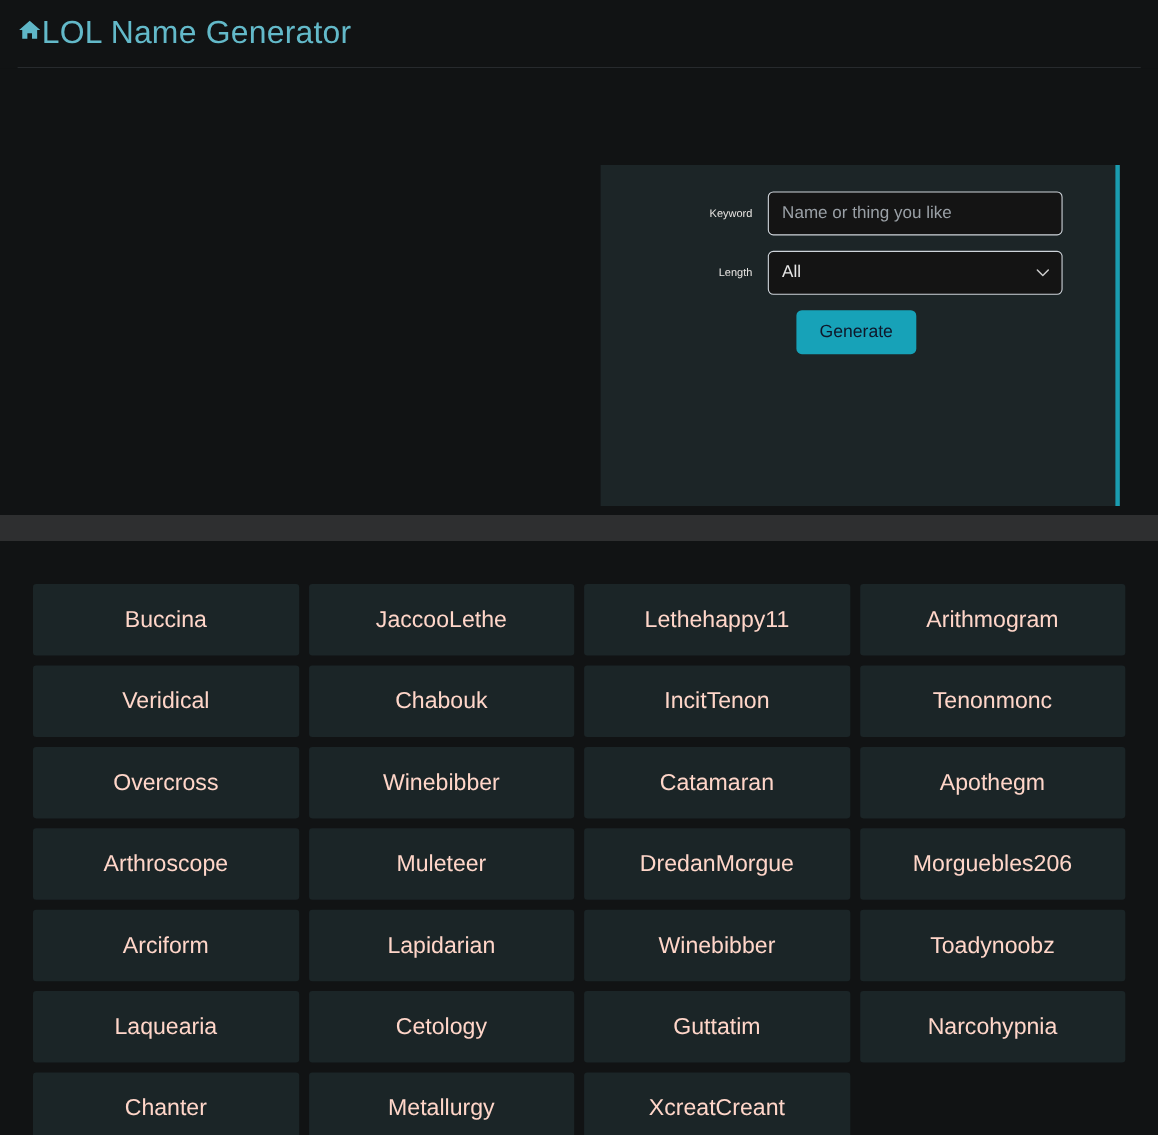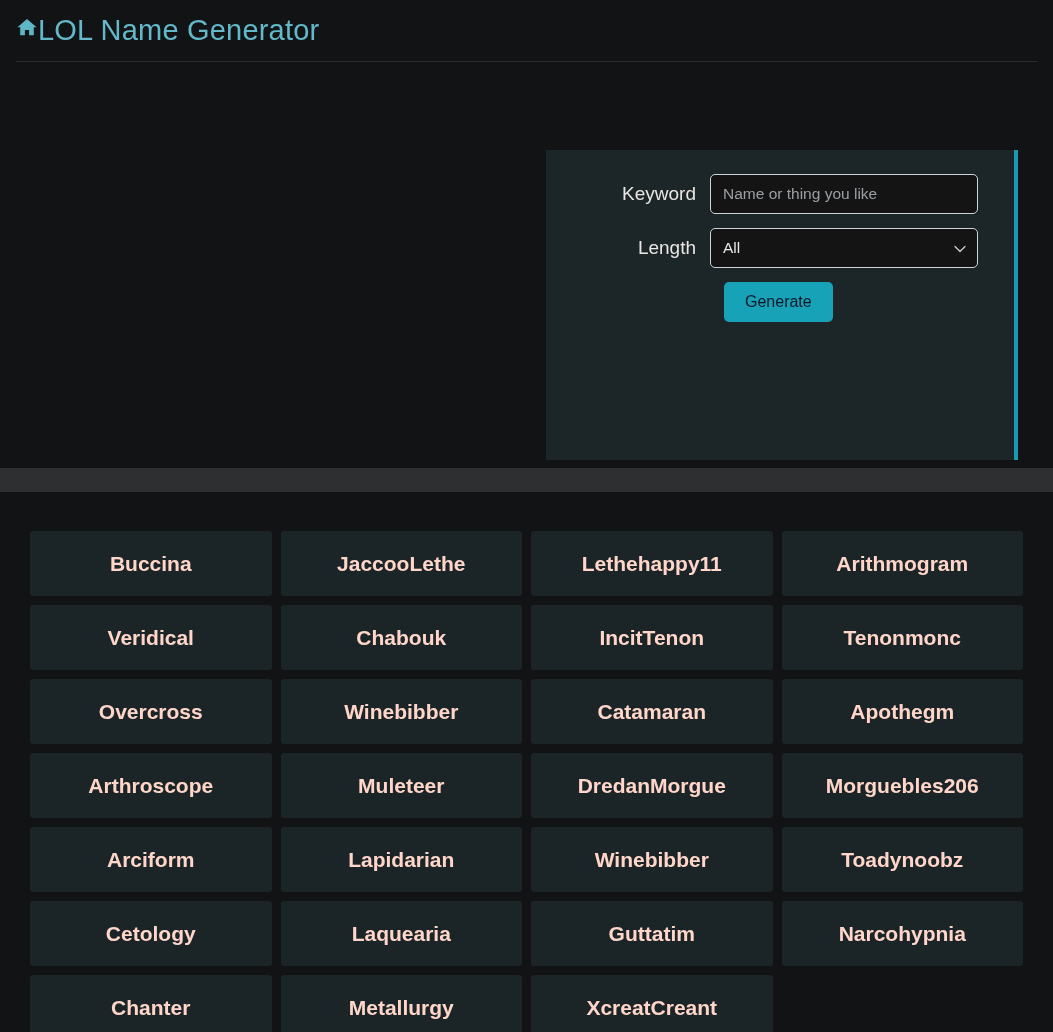--- a/index.html
+++ b/index.html
@@ -66,25 +66,25 @@
     background: #1c2527;
     border-right: 4px solid #1a9cb0;
   }
   .form-row {
     display: flex;
     align-items: center;
     margin-bottom: 14px;
   }
   .form-row:first-child { padding-top: 24px; }
   .form-label {
-    width: 164px;
+    width: 152px;
     text-align: right;
     padding-right: 14px;
     color: #e9e6e3;
-    font-size: 19px;
+    font-size: 10px;
   }
   .form-control-wrap { width: 268px; }
   .text-input {
     width: 100%;
     height: 40px;
     background: #141414;
     border: 1px solid #ced4da;
     border-radius: 5px;
     color: #f9a8d4;
     font-size: 15.5px;
@@ -150,21 +150,21 @@
     border-radius: 3px;
     height: 65px;
     display: flex;
     align-items: center;
     justify-content: center;
     cursor: pointer;
   }
   .name-card-label {
     color: #ffd6c9;
     font-size: 21px;
-    font-weight: bold;
+    font-weight: normal;
     text-align: center;
     white-space: nowrap;
   }
 </style>
 </head>
 <body>
 
 <div class="site-header">
   <a class="brand" href="#">
     <span class="home-icon">
@@ -267,24 +267,24 @@
       <div class="name-card">
         <span class="name-card-label">Lapidarian</span>
       </div>
       <div class="name-card">
         <span class="name-card-label">Winebibber</span>
       </div>
       <div class="name-card">
         <span class="name-card-label">Toadynoobz</span>
       </div>
       <div class="name-card">
+        <span class="name-card-label">Laquearia</span>
+      </div>
+      <div class="name-card">
         <span class="name-card-label">Cetology</span>
-      </div>
-      <div class="name-card">
-        <span class="name-card-label">Laquearia</span>
       </div>
       <div class="name-card">
         <span class="name-card-label">Guttatim</span>
       </div>
       <div class="name-card">
         <span class="name-card-label">Narcohypnia</span>
       </div>
       <div class="name-card">
         <span class="name-card-label">Chanter</span>
       </div>

